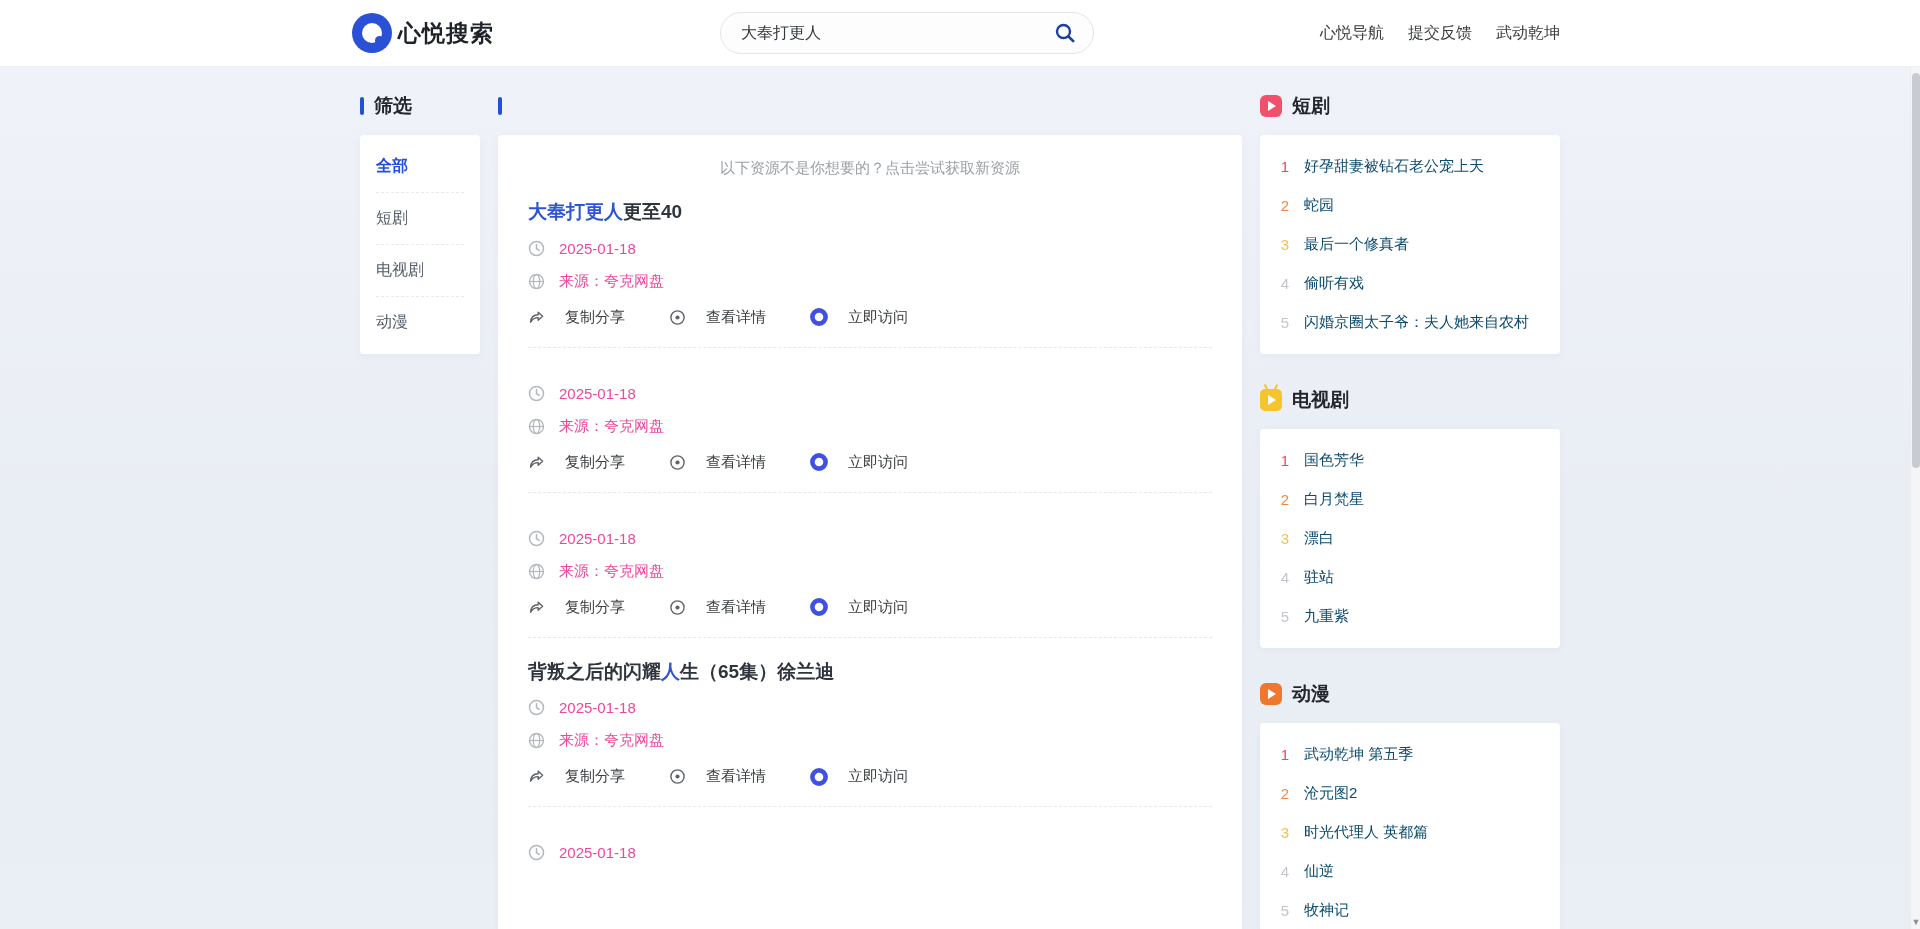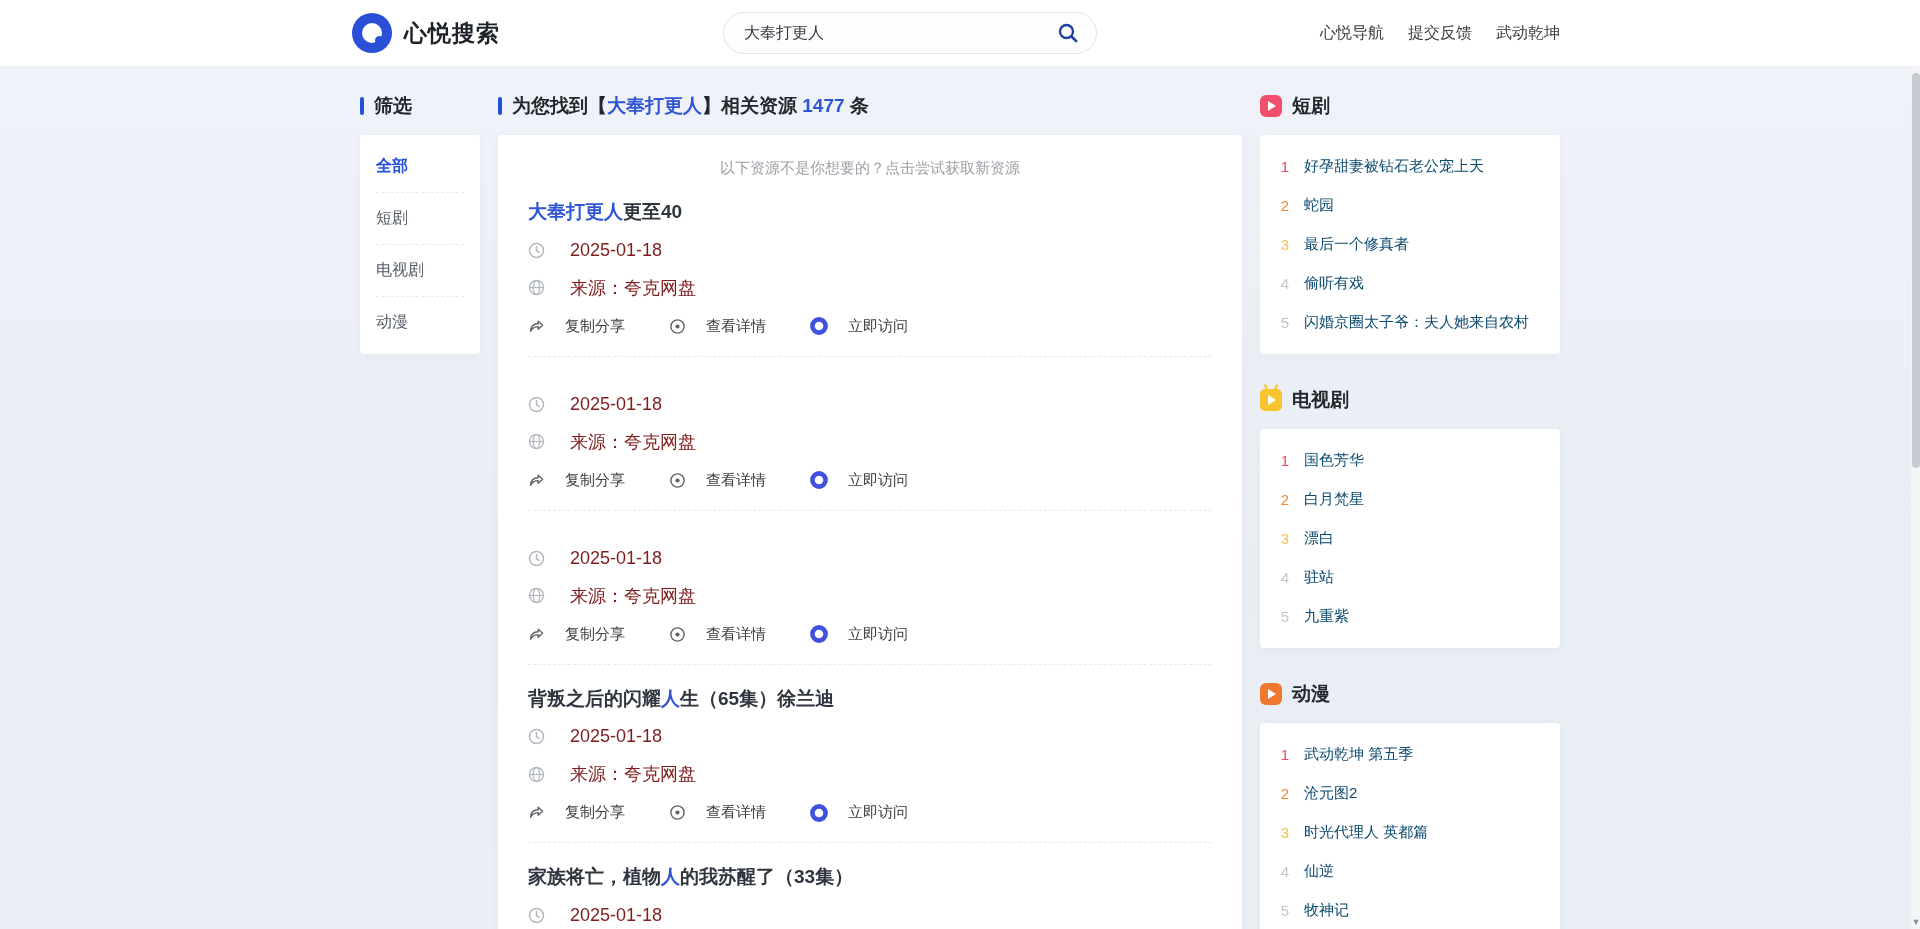--- a/index.html
+++ b/index.html
@@ -12,21 +12,21 @@
     font-family:"Liberation Sans","DejaVu Sans",sans-serif;
     background:linear-gradient(180deg,#f0f3f9 0%,#e9edf4 60%,#eaeef5 100%);
     color:#333a45;
   }
   
   .header{
     height:67px;background:#fff;display:flex;align-items:center;
     padding:0 360px 0 352px;border-bottom:1px solid #eef0f3;
     position:relative;z-index:2;
   }
-  .brand{display:flex;align-items:center;gap:12px;cursor:pointer;}
+  .brand{display:flex;align-items:center;gap:6px;cursor:pointer;}
   .logo{
     width:40px;height:40px;border-radius:50%;background:#2b50d8;position:relative;flex:0 0 auto;
   }
   .logo::before{
     content:"";position:absolute;left:10px;top:10px;width:20px;height:20px;border-radius:50%;background:#fff;
   }
   .logo::after{
     content:"";position:absolute;left:23px;top:23px;width:9px;height:9px;border-radius:50%;background:#2b50d8;
   }
   .brand-name{font-size:23px;font-weight:bold;color:#1f2329;letter-spacing:1px;}
@@ -58,21 +58,21 @@
   .filter-item + .filter-item{border-top:1px dashed #e9eaec;}
   .filter-item.active{color:var(--accent);font-weight:bold;}
   
   .results-card{padding:24px 30px 10px;min-height:800px;}
   .notice{font-size:15px;color:#9aa0a6;text-align:center;cursor:pointer;}
   .result-item{padding:22px 0 20px;border-bottom:1px dashed #e7e8ea;}
   .result-item:last-of-type{border-bottom:none;}
   .result-title{font-size:19px;font-weight:bold;color:#2f353e;cursor:pointer;line-height:1.3;}
   .result-title .hl{color:var(--keyword);}
   .hl{color:var(--keyword);}
-  .meta-row{display:flex;align-items:center;gap:25px;margin-top:15px;font-size:18px;color:#7f1d1d;}
+  .meta-row{display:flex;align-items:center;gap:14px;margin-top:15px;font-size:15px;color:#ec4899;}
   .meta-row svg{flex:0 0 auto;}
   .action-row{display:flex;align-items:center;gap:44px;margin-top:17px;}
   .action{display:flex;align-items:center;gap:20px;font-size:15px;color:#3c4043;cursor:pointer;}
   
   .rank-section{margin-bottom:12px;}
   .rank-card{padding:12px 18px;margin-bottom:33px;}
   .rank-icon{
     width:22px;height:22px;border-radius:6px;position:relative;display:inline-flex;
     align-items:center;justify-content:center;flex:0 0 auto;background:#f0506b;
   }
@@ -146,21 +146,20 @@
         <div class="filter-item">电视剧</div>
 
         <div class="filter-item">动漫</div>
 
     </div>
   </div>
 
   <div>
     <div class="sec-title">
       <span class="bar"></span>
-      <span><span>为您找到【</span><span class="hl">大奉打更人</span><span>】相关资源 </span><span class="hl">1477</span><span> 条</span></span>
     </div>
     <div class="card results-card">
       <div class="notice">以下资源不是你想要的？点击尝试获取新资源</div>
 
         <div class="result-item">
           <div class="result-title"><span class="hl">大奉打更人</span><span>更至40</span></div>
           <div class="meta-row">
             <span style="display:flex;">
               <svg width="17" height="17" viewBox="0 0 17 17" fill="none">
                 <circle cx="8.5" cy="8.5" r="7" stroke="#b3b8bf" stroke-width="1.5"></circle>
@@ -350,21 +349,20 @@
                 <svg width="18" height="18" viewBox="0 0 18 18" fill="none">
                   <circle cx="9" cy="9" r="6.6" stroke="#4050e0" stroke-width="4.6"></circle>
                 </svg>
               </span>
               <span>立即访问</span>
             </span>
           </div>
         </div>
 
         <div class="result-item">
-          <div class="result-title"><span>家族将亡，植物</span><span class="hl">人</span><span>的我苏醒了（33集）</span></div>
           <div class="meta-row">
             <span style="display:flex;">
               <svg width="17" height="17" viewBox="0 0 17 17" fill="none">
                 <circle cx="8.5" cy="8.5" r="7" stroke="#b3b8bf" stroke-width="1.5"></circle>
                 <path d="M8.5 4.6 V8.7 L11.2 10.3" stroke="#b3b8bf" stroke-width="1.5" stroke-linecap="round"></path>
               </svg>
             </span>
             <span>2025-01-18</span>
           </div>
 

